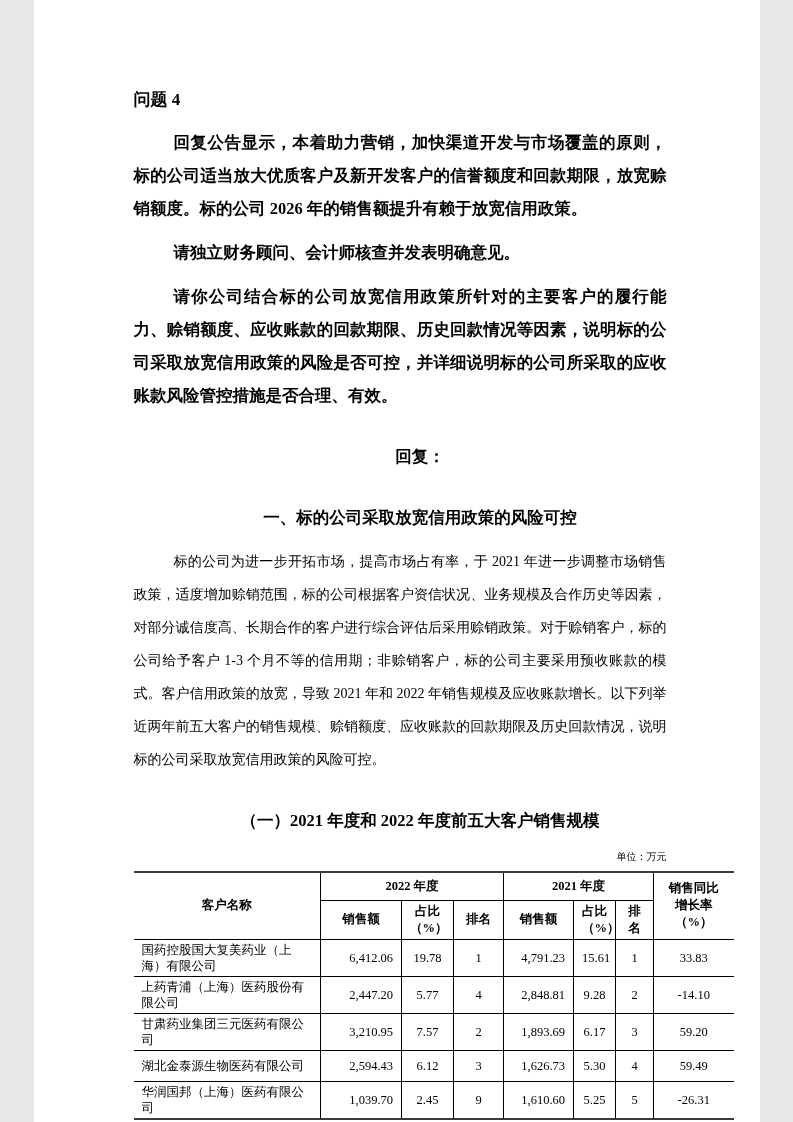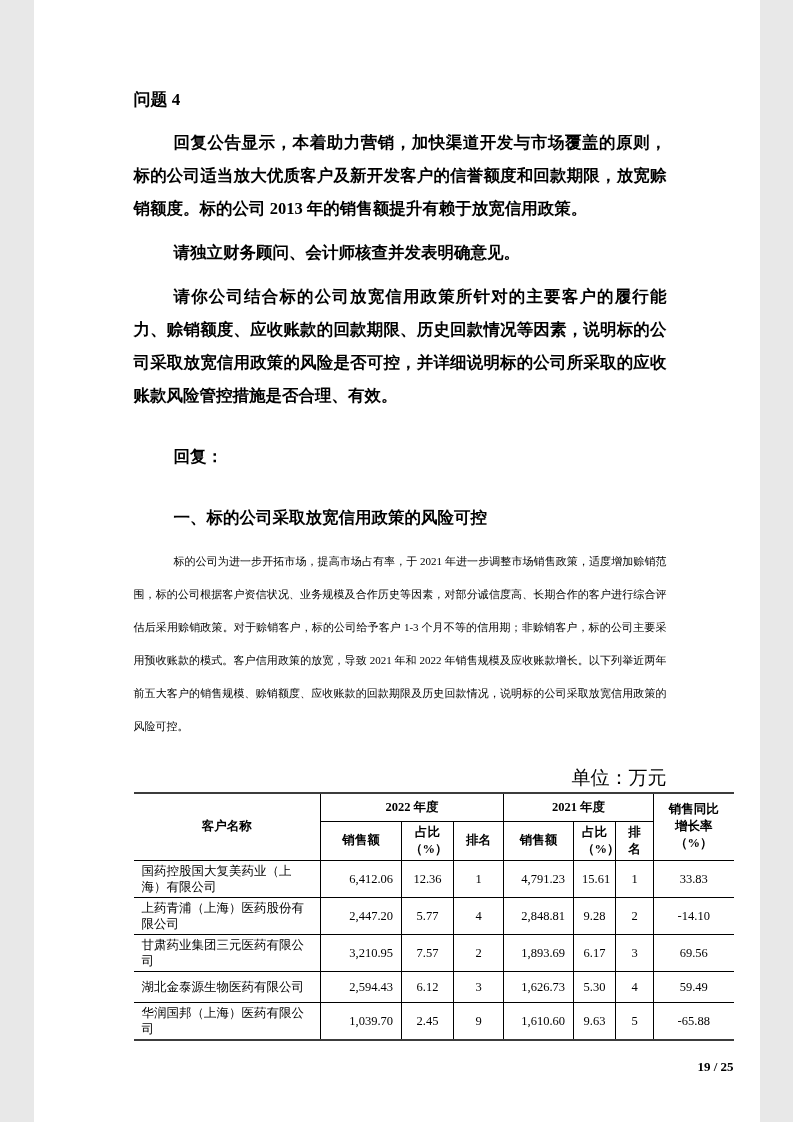--- a/index.html
+++ b/index.html
@@ -22,32 +22,32 @@
     line-height: 24px;
   }
   .bold-para {
     font-size: 16.5px;
     font-weight: bold;
     line-height: 33px;
     text-align: justify;
     text-indent: 40px;
     margin: 0 0 11px 0;
   }
-  .no-just { text-align: left; margin-top: 28px; }
+  .no-just { text-align: center; margin-top: 28px; }
   .body-para {
-    font-size: 11px;
+    font-size: 14px;
     font-weight: normal;
     line-height: 33px;
     text-align: justify;
     text-indent: 40px;
     margin: 0 0 24px 0;
   }
   .sub-heading { margin-bottom: 9px; }
   .unit-note {
-    font-size: 19px;
+    font-size: 10px;
     text-align: right;
     margin: 0 0 3px 0;
     line-height: 22px;
   }
   table.data-table {
     width: 600px;
     border-collapse: collapse;
     table-layout: fixed;
     border-top: 2.5px solid #3c3c3c;
     border-bottom: 2.5px solid #3c3c3c;
@@ -83,30 +83,31 @@
     line-height: 18px;
   }
 </style>
 </head>
 <body>
 
 <div class="page">
 
   <div class="q-title">问题 4</div>
 
-  <p class="bold-para">回复公告显示，本着助力营销，加快渠道开发与市场覆盖的原则，标的公司适当放大优质客户及新开发客户的信誉额度和回款期限，放宽赊销额度。标的公司 2013 年的销售额提升有赖于放宽信用政策。</p>
+  <p class="bold-para">回复公告显示，本着助力营销，加快渠道开发与市场覆盖的原则，标的公司适当放大优质客户及新开发客户的信誉额度和回款期限，放宽赊销额度。标的公司 2026 年的销售额提升有赖于放宽信用政策。</p>
   <p class="bold-para">请独立财务顾问、会计师核查并发表明确意见。</p>
   <p class="bold-para">请你公司结合标的公司放宽信用政策所针对的主要客户的履行能力、赊销额度、应收账款的回款期限、历史回款情况等因素，说明标的公司采取放宽信用政策的风险是否可控，并详细说明标的公司所采取的应收账款风险管控措施是否合理、有效。</p>
 
   <p class="bold-para no-just">回复：</p>
 
   <p class="bold-para no-just">一、标的公司采取放宽信用政策的风险可控</p>
 
   <p class="body-para">标的公司为进一步开拓市场，提高市场占有率，于 2021 年进一步调整市场销售政策，适度增加赊销范围，标的公司根据客户资信状况、业务规模及合作历史等因素，对部分诚信度高、长期合作的客户进行综合评估后采用赊销政策。对于赊销客户，标的公司给予客户 1-3 个月不等的信用期；非赊销客户，标的公司主要采用预收账款的模式。客户信用政策的放宽，导致 2021 年和 2022 年销售规模及应收账款增长。以下列举近两年前五大客户的销售规模、赊销额度、应收账款的回款期限及历史回款情况，说明标的公司采取放宽信用政策的风险可控。</p>
 
+  <p class="bold-para no-just sub-heading">（一）2021 年度和 2022 年度前五大客户销售规模</p>
 
   <div class="unit-note">单位：万元</div>
 
   <table class="data-table">
     <colgroup>
       <col style="width:187px">
       <col style="width:81px">
       <col style="width:52px">
       <col style="width:50px">
       <col style="width:70px">
@@ -130,21 +131,21 @@
         <th>销售额</th>
         <th class="prewrap">占比
 （%）</th>
         <th>排名</th>
       </tr>
     </thead>
     <tbody>
       <tr class="two-line">
         <td class="cell-customer">国药控股国大复美药业（上海）有限公司</td>
         <td class="cell-sales">6,412.06</td>
-        <td class="cell-center">12.36</td>
+        <td class="cell-center">19.78</td>
         <td class="cell-center">1</td>
         <td class="cell-sales">4,791.23</td>
         <td class="cell-center">15.61</td>
         <td class="cell-center">1</td>
         <td class="cell-center">33.83</td>
       </tr>
       <tr class="two-line">
         <td class="cell-customer">上药青浦（上海）医药股份有限公司</td>
         <td class="cell-sales">2,447.20</td>
         <td class="cell-center">5.77</td>
@@ -155,40 +156,40 @@
         <td class="cell-center">-14.10</td>
       </tr>
       <tr class="one-line">
         <td class="cell-customer">甘肃药业集团三元医药有限公司</td>
         <td class="cell-sales">3,210.95</td>
         <td class="cell-center">7.57</td>
         <td class="cell-center">2</td>
         <td class="cell-sales">1,893.69</td>
         <td class="cell-center">6.17</td>
         <td class="cell-center">3</td>
-        <td class="cell-center">69.56</td>
+        <td class="cell-center">59.20</td>
       </tr>
       <tr class="one-line">
         <td class="cell-customer">湖北金泰源生物医药有限公司</td>
         <td class="cell-sales">2,594.43</td>
         <td class="cell-center">6.12</td>
         <td class="cell-center">3</td>
         <td class="cell-sales">1,626.73</td>
         <td class="cell-center">5.30</td>
         <td class="cell-center">4</td>
         <td class="cell-center">59.49</td>
       </tr>
       <tr class="one-line">
         <td class="cell-customer">华润国邦（上海）医药有限公司</td>
         <td class="cell-sales">1,039.70</td>
         <td class="cell-center">2.45</td>
         <td class="cell-center">9</td>
         <td class="cell-sales">1,610.60</td>
-        <td class="cell-center">9.63</td>
+        <td class="cell-center">5.25</td>
         <td class="cell-center">5</td>
-        <td class="cell-center">-65.88</td>
+        <td class="cell-center">-26.31</td>
       </tr>
     </tbody>
   </table>
 
   <div class="page-number">19 / 25</div>
 
 </div>
 
 </body></html>

